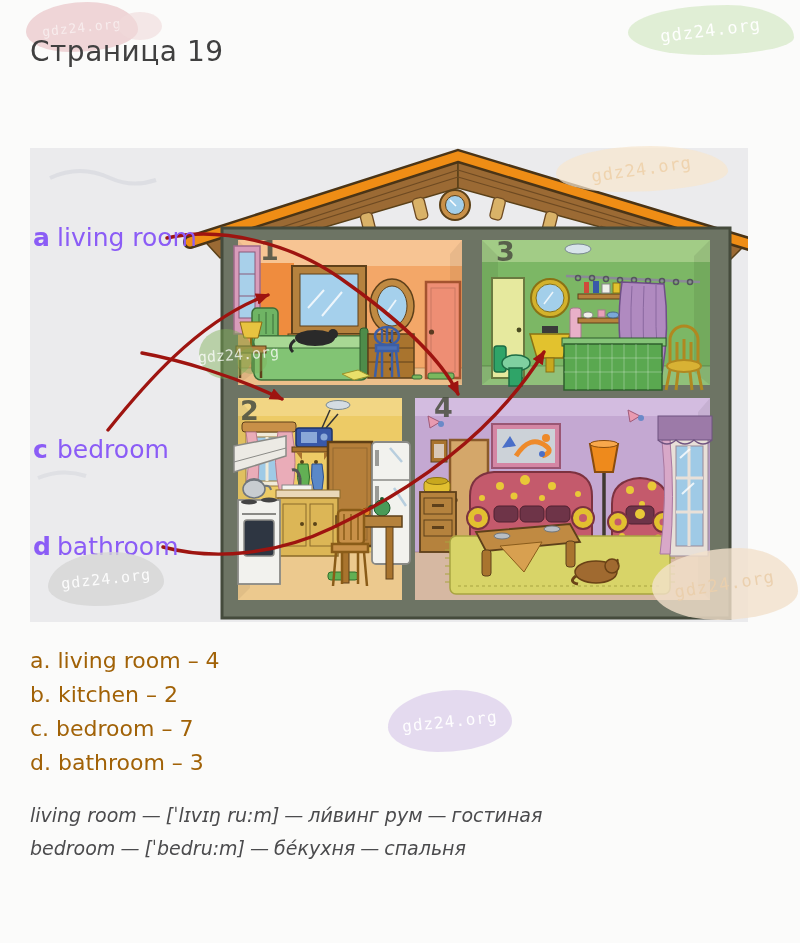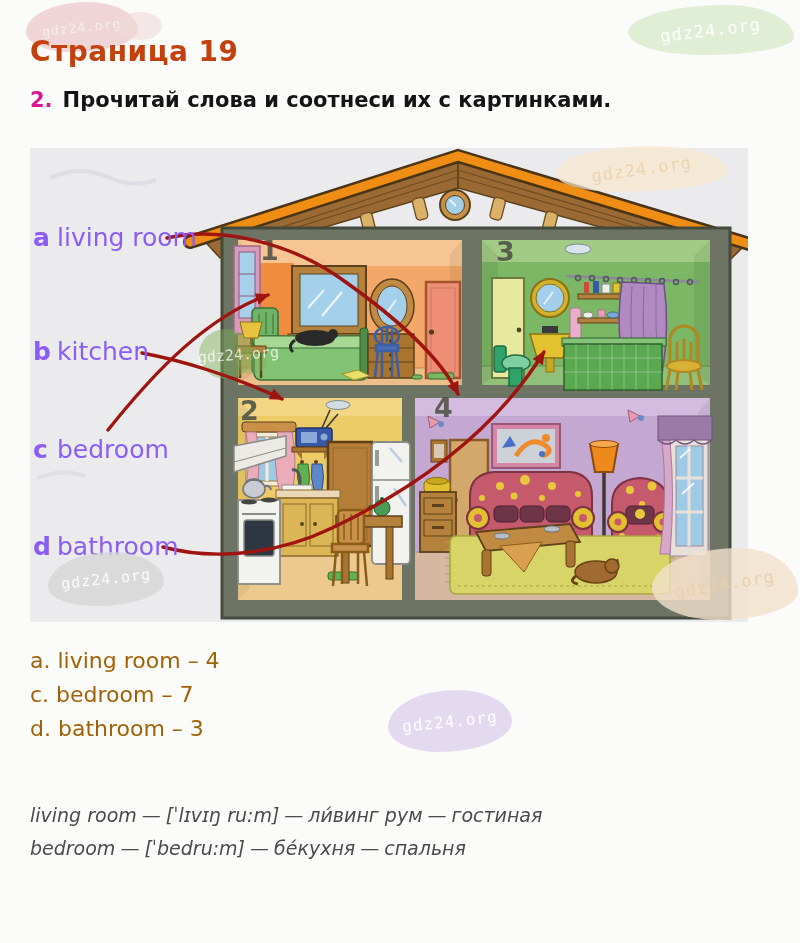--- a/index.html
+++ b/index.html
@@ -22,22 +22,22 @@
   .wm-gray-bl{left:48px;top:552px;width:116px;height:54px;background:rgba(213,213,213,.78);
            border-radius:55% 45% 60% 40%/65% 55% 45% 35%;z-index:3;}
   .wm-gray-bl span{font-size:15px;color:rgba(255,255,255,.9);transform:rotate(-6deg);}
   .wm-tan-br{left:652px;top:548px;width:146px;height:72px;background:rgba(243,225,204,.8);
            border-radius:60% 40% 55% 45%/55% 60% 40% 45%;z-index:3;}
   .wm-tan-br span{font-size:17px;color:rgba(234,207,172,.95);transform:rotate(-9deg);}
   .wm-purple{left:388px;top:690px;width:124px;height:62px;background:rgba(226,215,238,.92);
            border-radius:55% 45% 60% 40%/60% 50% 50% 40%;z-index:2;}
   .wm-purple span{font-size:16px;color:rgba(255,255,255,.95);transform:rotate(-6deg);}
   
-  .page-title{position:absolute;left:30px;top:16px;z-index:1;font-size:28px;font-weight:bold;
-              color:#c2410c;letter-spacing:.5px;}
+  .page-title{position:absolute;left:30px;top:16px;z-index:1;font-size:28px;font-weight:normal;
+              color:#404040;letter-spacing:.5px;}
   .task-line{position:absolute;left:30px;top:88px;z-index:1;font-size:21px;font-weight:bold;color:#141414;}
   .task-num{color:#db1694;margin-right:10px;}
   
   .figure{position:absolute;left:30px;top:148px;width:718px;height:474px;background:#ebebed;z-index:1;}
   .figure svg{position:absolute;left:0;top:0;}
   .word-item{position:absolute;left:3px;font-size:25px;color:#8b5cf6;white-space:nowrap;z-index:2;}
   .word-item .letter{display:inline-block;width:24px;font-weight:bold;}
   .wi-a{top:75px;} .wi-b{top:189px;} .wi-c{top:287px;} .wi-d{top:384px;}
   
   .answers{position:absolute;left:30px;top:646px;z-index:1;}
@@ -55,23 +55,20 @@
   <div class="wm wm-pink">
       <span>gdz24.org</span>
     </div>
   <div class="wm wm-pink2"></div>
   <div class="wm wm-green-tr">
       <span>gdz24.org</span>
     </div>
 
   <h1 class="page-title">Страница 19</h1>
 
-  <div class="task-line">
-    <span class="task-num">2.</span><span>Прочитай слова и соотнеси их с картинками.</span>
-  </div>
 
   <div class="figure">
     <svg width="718" height="474" viewBox="0 0 718 474">
       <defs>
         <marker id="ah" markerUnits="userSpaceOnUse" markerWidth="16" markerHeight="14" refX="12" refY="6" orient="auto">
           <path d="M0,0 L14,6 L0,12 z" fill="#9e1410"></path>
         </marker>
       </defs>
 
       <path d="M20,30 q30,-14 60,0 q22,10 46,2" stroke="rgba(120,130,160,.12)" stroke-width="4" fill="none"></path>
@@ -499,23 +496,20 @@
         <path d="M137,90 C190,78 260,95 310,130 C360,165 410,208 428,246" marker-end="url(#ah)"></path>
         <path d="M112,205 C150,212 204,228 252,251" marker-end="url(#ah)"></path>
         <path d="M78,282 C110,242 168,172 238,147" marker-end="url(#ah)"></path>
         <path d="M133,399 C185,413 248,406 302,380 C382,342 462,288 514,204" marker-end="url(#ah)"></path>
       </g>
     </svg>
 
     <div class="word-item wi-a">
       <span class="letter">a</span><span>living room</span>
     </div>
-    <div class="word-item wi-b">
-      <span class="letter">b</span><span>kitchen</span>
-    </div>
     <div class="word-item wi-d">
       <span class="letter">d</span><span>bathroom</span>
     </div>
     <div class="word-item wi-c">
       <span class="letter">c</span><span>bedroom</span>
     </div>
   </div>
 
   <div class="wm wm-roof">
       <span>gdz24.org</span>
@@ -525,20 +519,21 @@
     </div>
   <div class="wm wm-tan-br">
       <span>gdz24.org</span>
     </div>
   <div class="wm wm-purple">
       <span>gdz24.org</span>
     </div>
 
   <div class="answers">
     <div class="answer-line">a. living room – 4</div>
+    <div class="answer-line">b. kitchen – 2</div>
     <div class="answer-line">c. bedroom – 7</div>
     <div class="answer-line">d. bathroom – 3</div>
   </div>
 
   <div class="vocab">
     <div class="vocab-line">
       <span>living room</span><span class="sep">—</span><span>[ˈlɪvɪŋ ru:m]</span><span class="sep">—</span><span>ли́винг рум</span><span class="sep">—</span><span>гостиная</span>
     </div>
     <div class="vocab-line">
       <span>bedroom</span><span class="sep">—</span><span>[ˈbedru:m]</span><span class="sep">—</span><span>бе́кухня</span><span class="sep">—</span><span>спальня</span>

